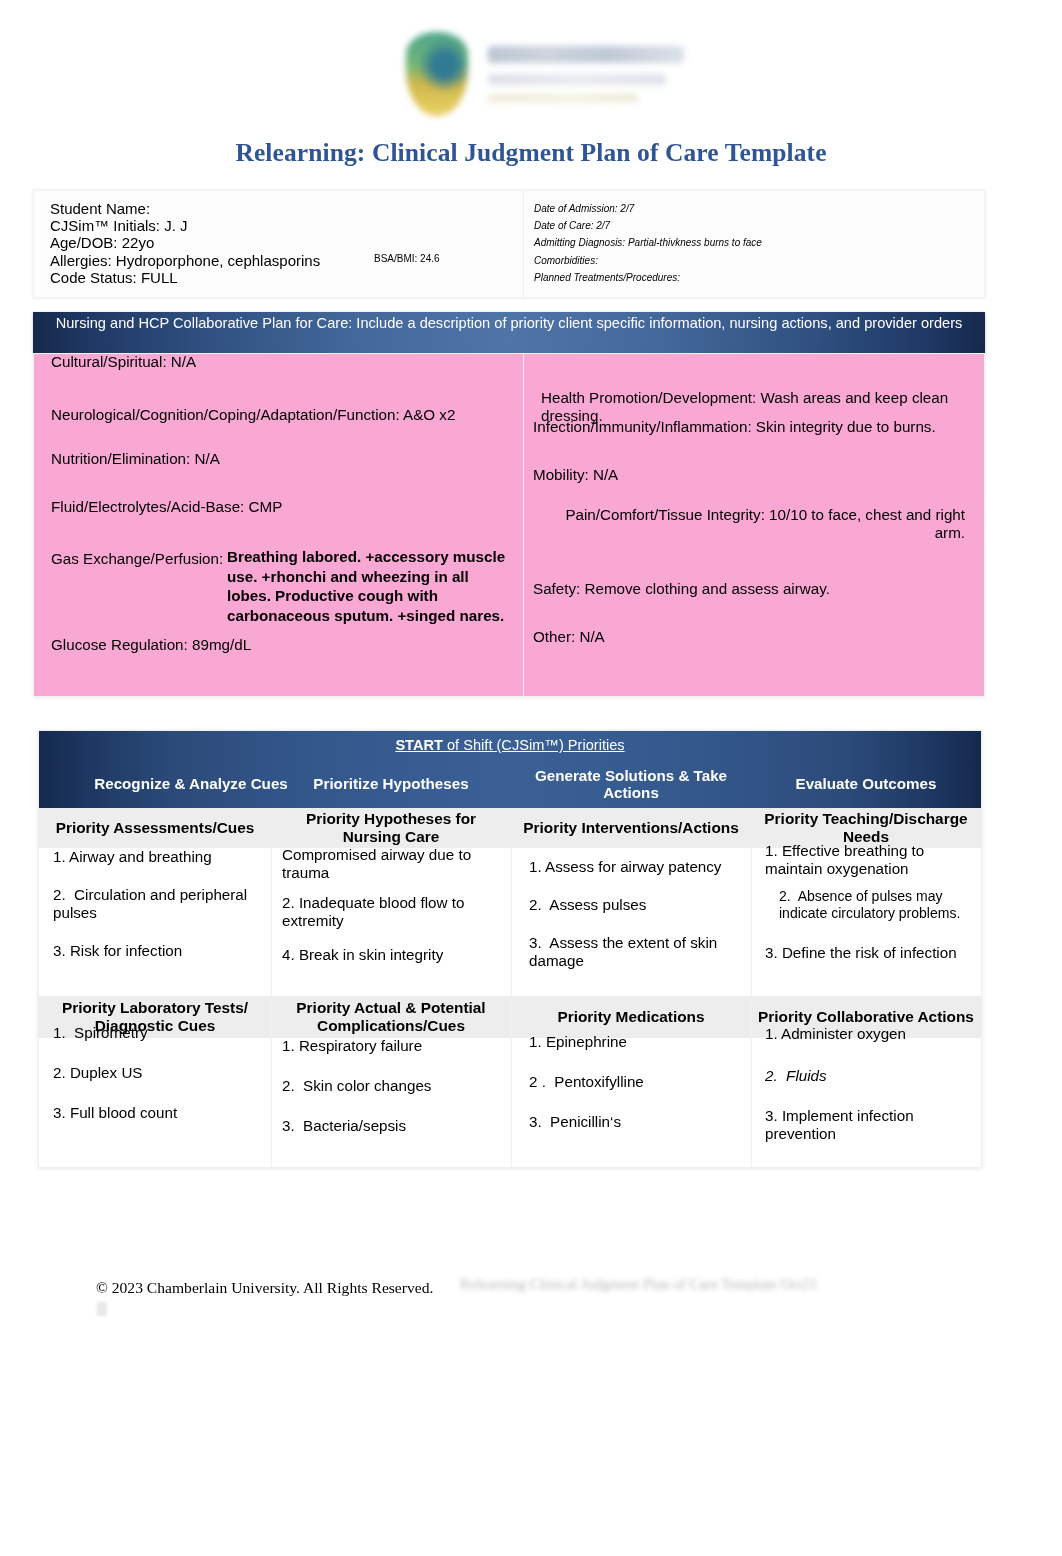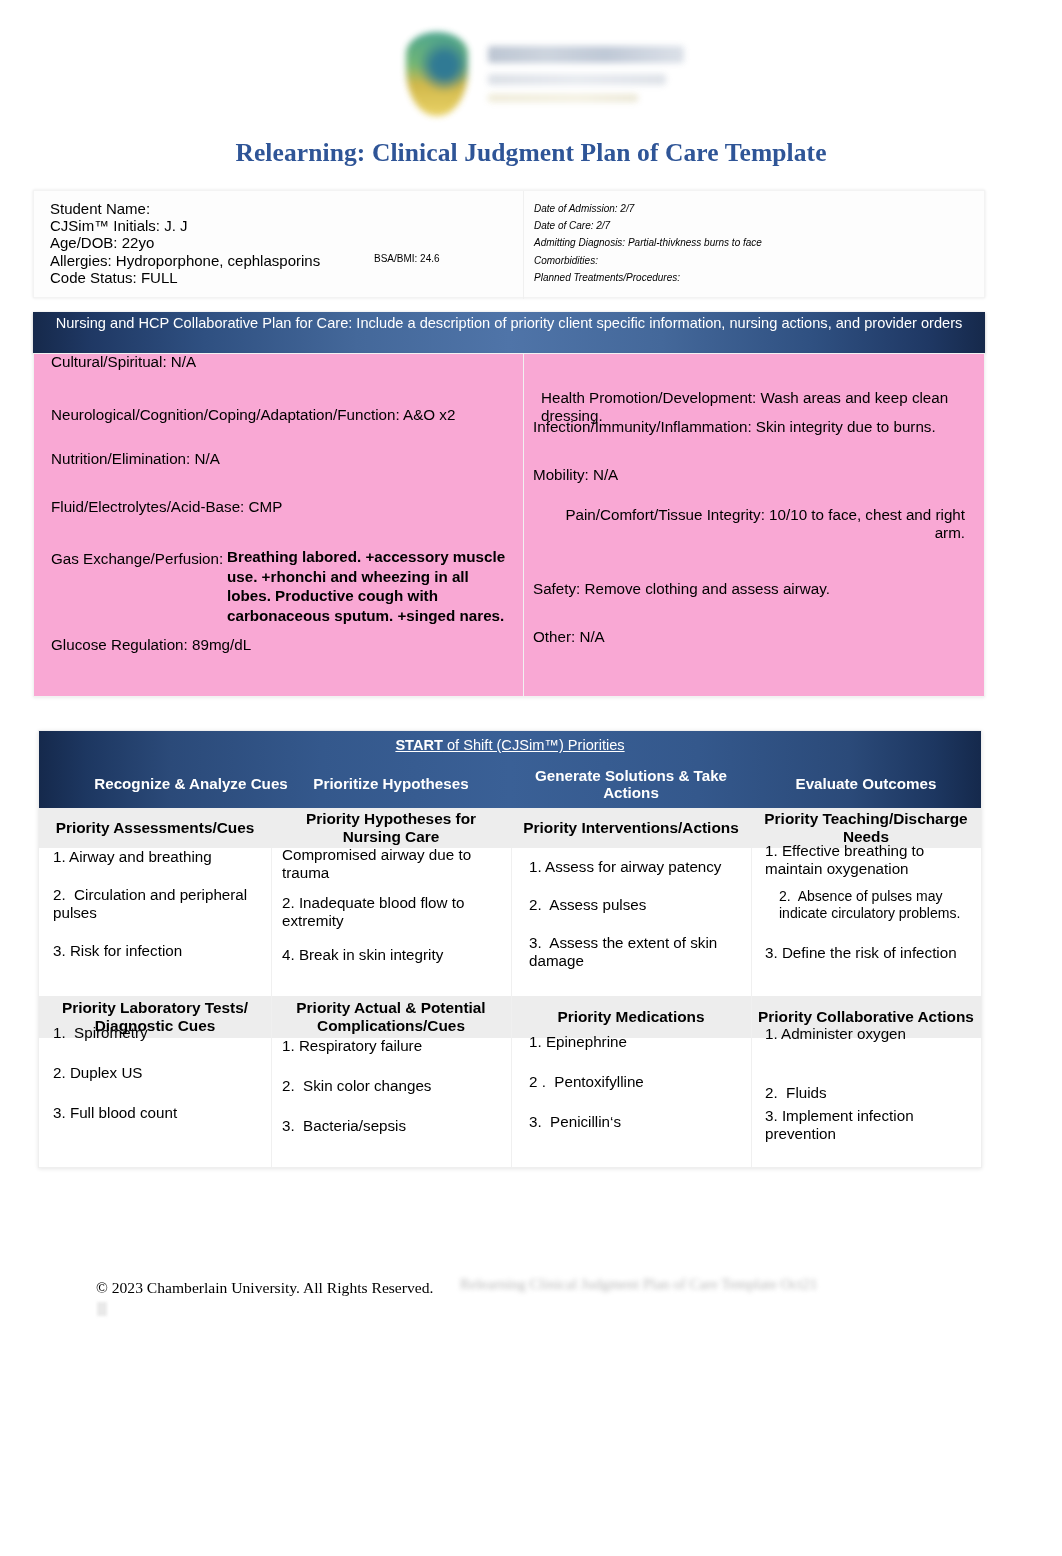--- a/index.html
+++ b/index.html
@@ -403,21 +403,21 @@
     </div>
 
     <div class="pr-body-cell" style="left:472px; top:307px; width:240px; height:128px;">
       <div class="li" style="left:18px; top:-5px; width:215px;">1. Epinephrine</div>
       <div class="li" style="left:18px; top:35px; width:215px;">2 .  Pentoxifylline</div>
       <div class="li" style="left:18px; top:75px; width:215px;">3.  Penicillin‘s</div>
     </div>
 
     <div class="pr-body-cell" style="left:712px; top:307px; width:230px; height:128px;">
       <div class="li" style="left:14px; top:-13px; width:215px;">1. Administer oxygen</div>
-      <div class="li" style="left:14px; top:46px; width:215px;">2.  Fluids</div>
+      <div class="li" style="left:14px; top:29px; width:215px;font-style:italic;">2.  Fluids</div>
       <div class="li" style="left:14px; top:69px; width:200px;">3. Implement infection prevention</div>
     </div>
 
     <div class="col-sep" style="left:232px; top:117px; height:319px;"></div>
     <div class="col-sep" style="left:472px; top:117px; height:319px;"></div>
     <div class="col-sep" style="left:712px; top:117px; height:319px;"></div>
   </div>
 
   <div class="footer-copy">© 2023 Chamberlain University. All Rights Reserved.</div>
   <div class="footer-mark">Relearning Clinical Judgment Plan of Care Template Oct21</div>

